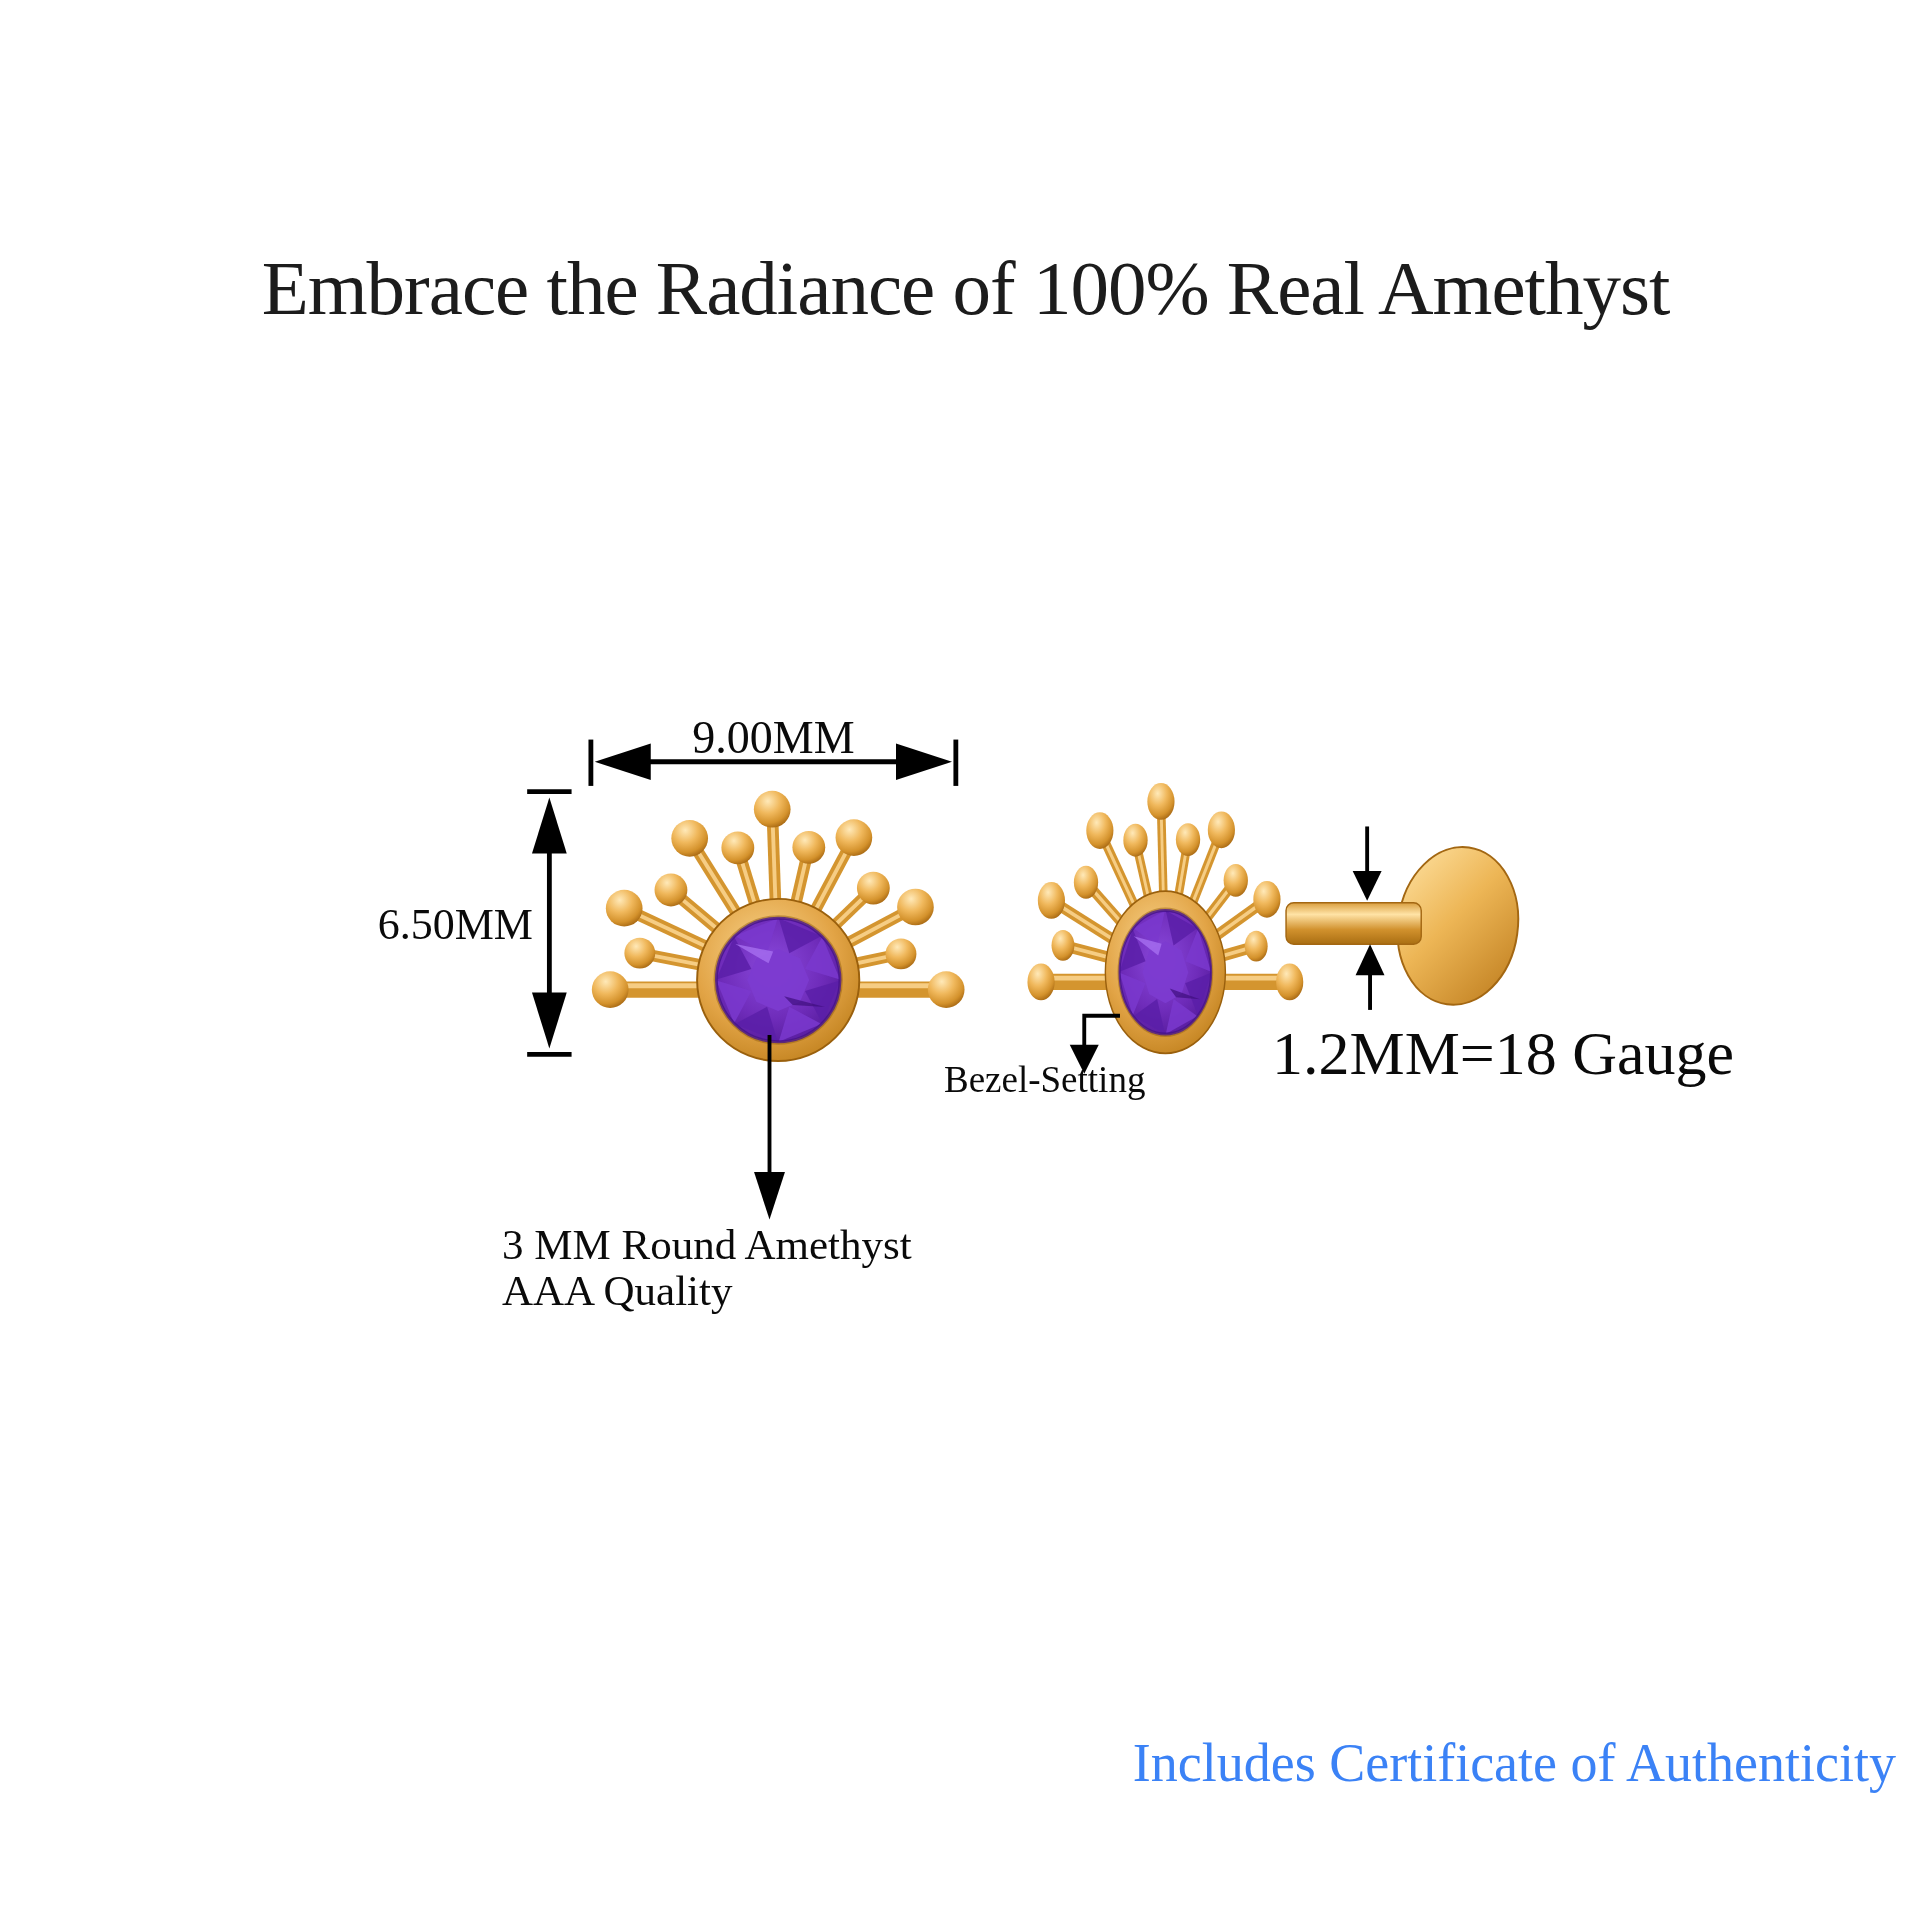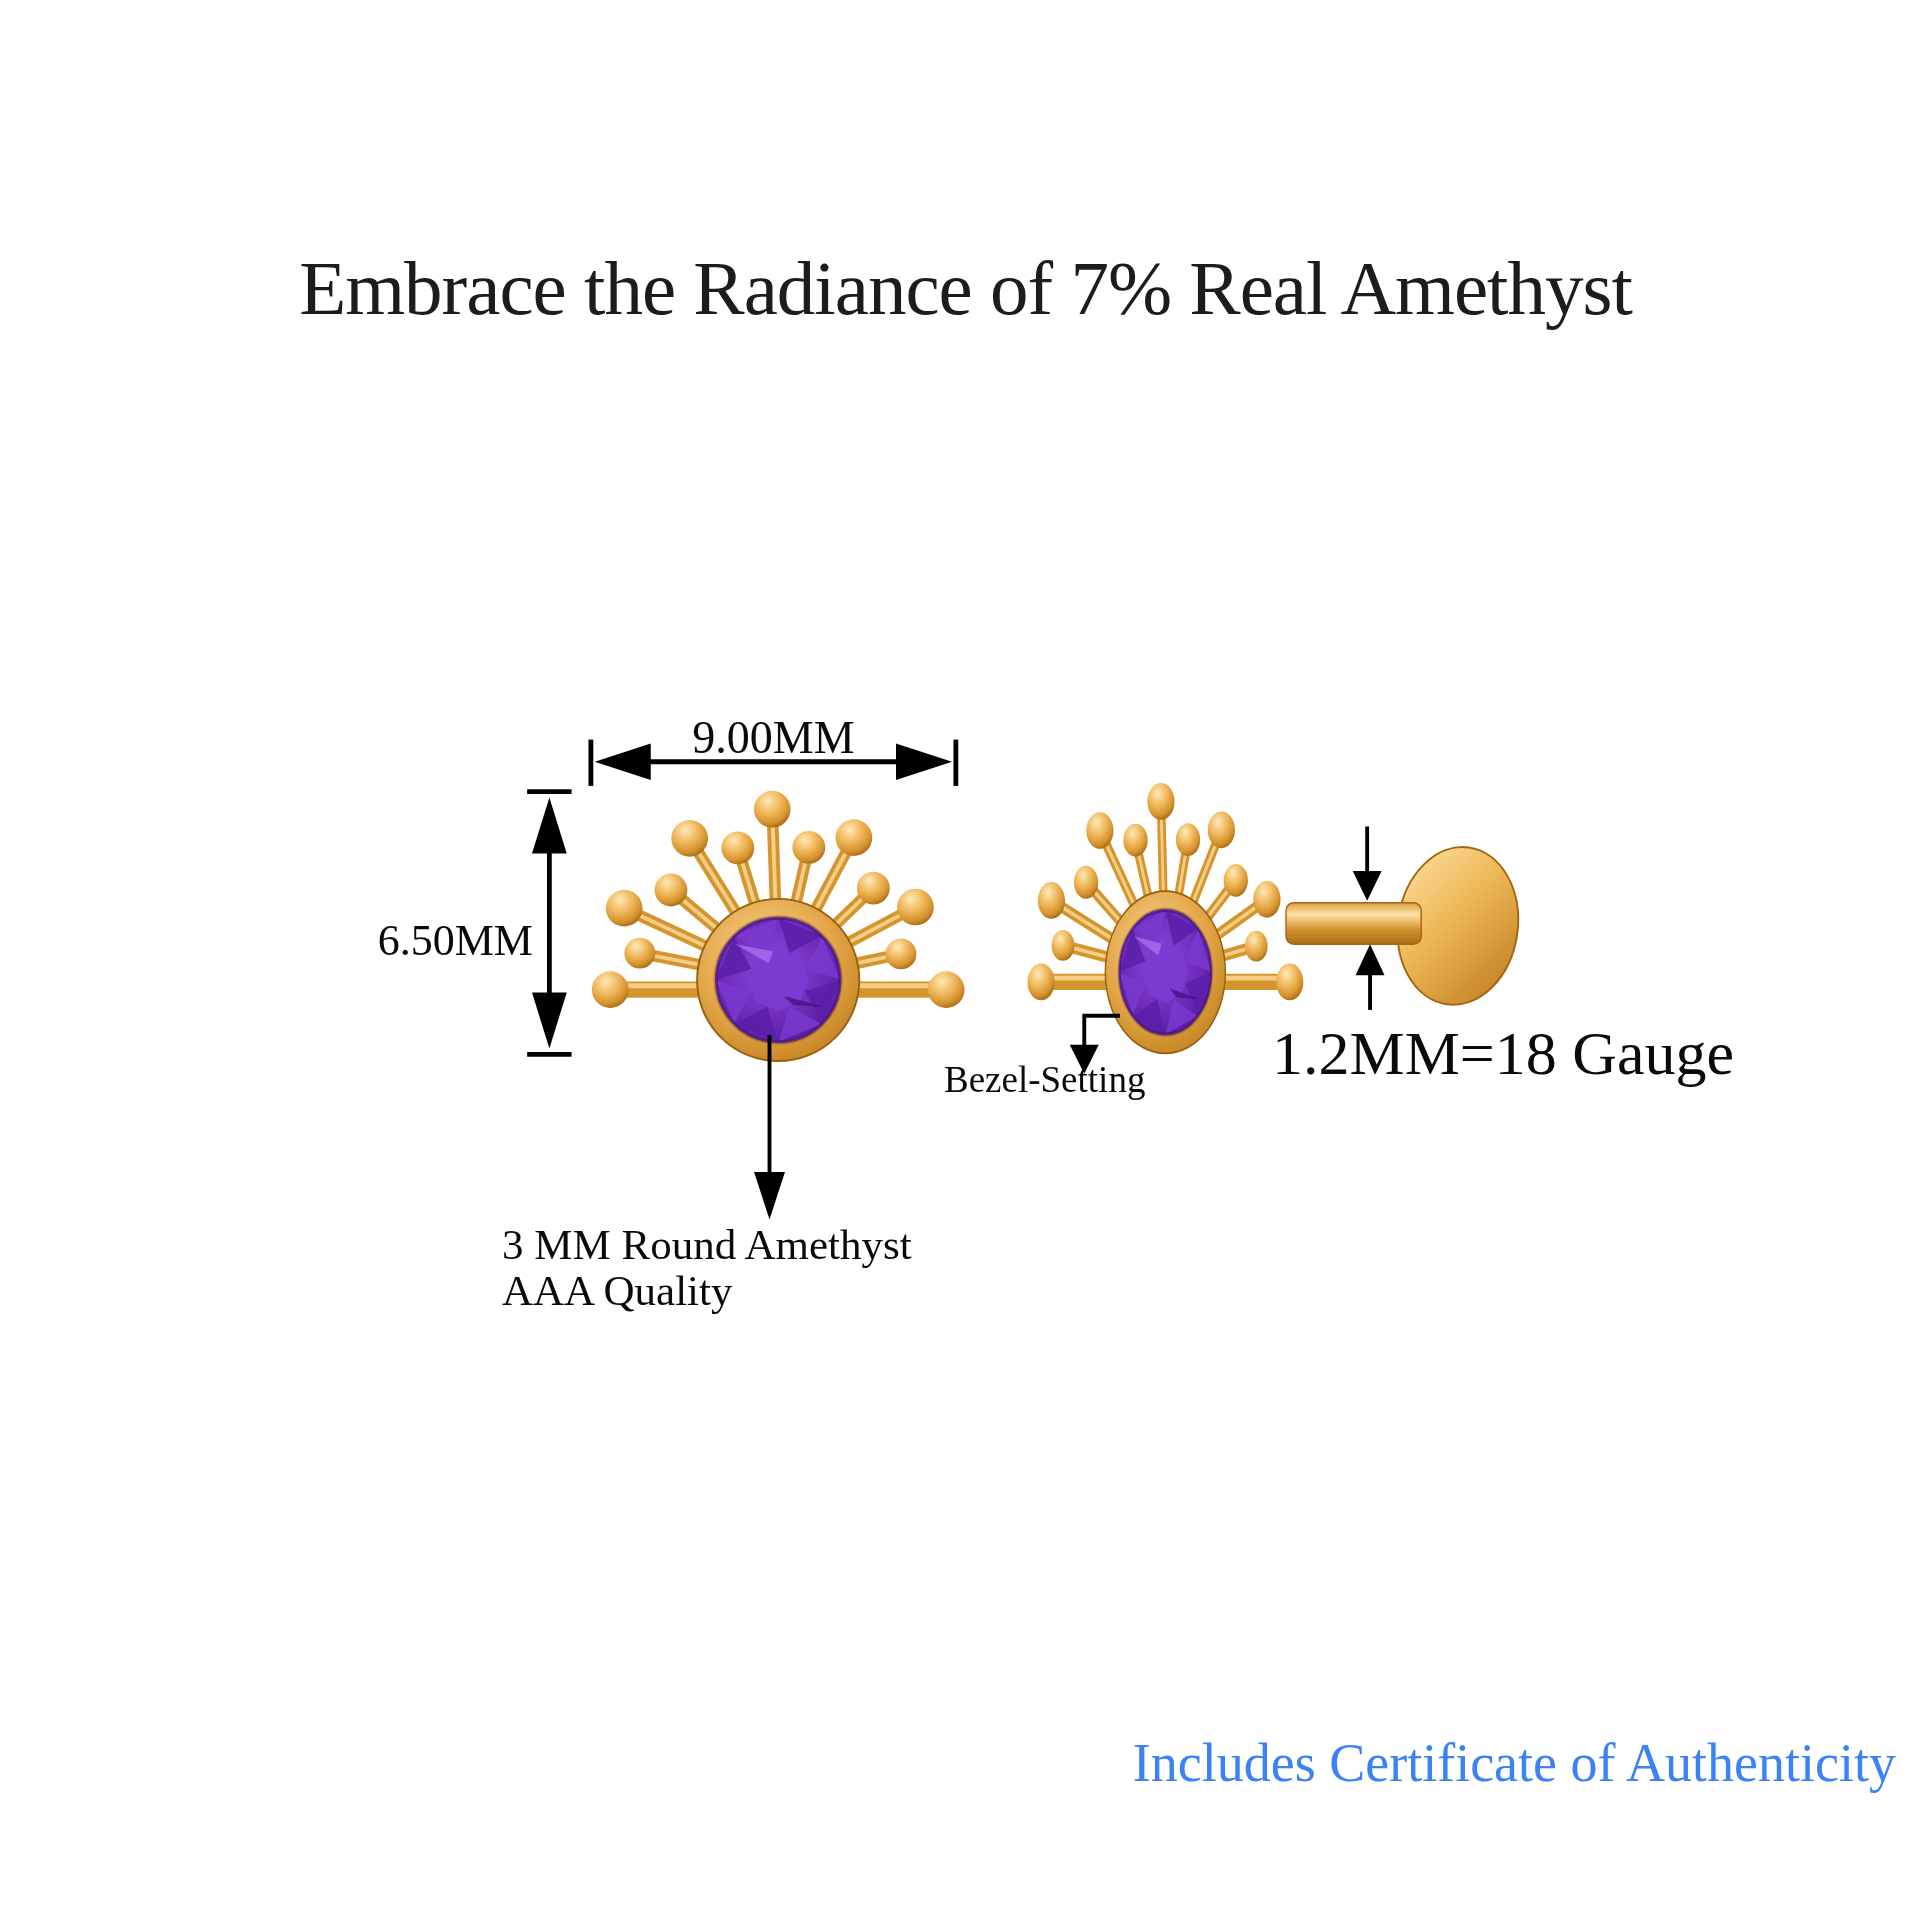--- a/index.html
+++ b/index.html
@@ -6,21 +6,21 @@
   #canvas{position:relative;width:1931px;height:1931px;background:#ffffff;overflow:hidden;
           font-family:"Liberation Serif","DejaVu Serif",serif;color:#161616;}
   .abs{position:absolute;}
   #brand{left:0;right:0;top:85px;text-align:center;font-size:106px;letter-spacing:1.9px;
          font-weight:600;color:#141414;white-space:nowrap;}
   #tagline{left:0;right:0;top:244px;text-align:center;font-size:77px;letter-spacing:-1px;
            color:#1c1c1c;white-space:nowrap;}
   #footer-note{left:0;width:1896px;top:1732px;text-align:right;font-size:54px;color:#3b82f6;white-space:nowrap;}
   .dim-label{font-size:46px;color:#0a0a0a;white-space:nowrap;}
   #width-dim-label{left:591px;width:365px;top:711px;text-align:center;}
-  #height-dim-label{left:309px;width:224px;top:899px;text-align:right;font-size:44px;margin-top:16px;}
+  #height-dim-label{left:309px;width:224px;top:899px;text-align:right;font-size:44px;}
   #post-dim-label{left:1272px;top:1018px;font-size:62px;}
   #bezel-label{left:944px;top:1058px;font-size:37px;}
   #gem-label{left:502px;top:1222px;font-size:43px;line-height:46px;}
   svg{position:absolute;left:0;top:0;}
 </style>
 </head>
 <body>
 
 <div id="canvas">
 
@@ -201,21 +201,21 @@
       <line x1="1419" y1="1046" x2="1419" y2="1008"></line>
       <polygon points="1419,978 1404,1010 1434,1010" stroke="none"></polygon>
     </g>
 
     <g stroke="#000" stroke-width="4" fill="#000">
       <polyline points="1160,1052 1123,1052 1123,1086" fill="none"></polyline>
       <polygon points="1123,1112 1108,1082 1138,1082" stroke="none"></polygon>
     </g>
   </svg>
 
-  <div id="tagline" class="abs">Embrace the Radiance of 7% Real Amethyst</div>
+  <div id="tagline" class="abs">Embrace the Radiance of 100% Real Amethyst</div>
 
   <div id="width-dim-label" class="abs dim-label">9.00MM</div>
   <div id="height-dim-label" class="abs dim-label">6.50MM</div>
   <div id="post-dim-label" class="abs dim-label">1.2MM=18 Gauge</div>
   <div id="bezel-label" class="abs dim-label">Bezel-Setting</div>
 
   <div id="gem-label" class="abs dim-label">
     <div>3 MM Round Amethyst</div>
     <div>AAA Quality</div>
   </div>

